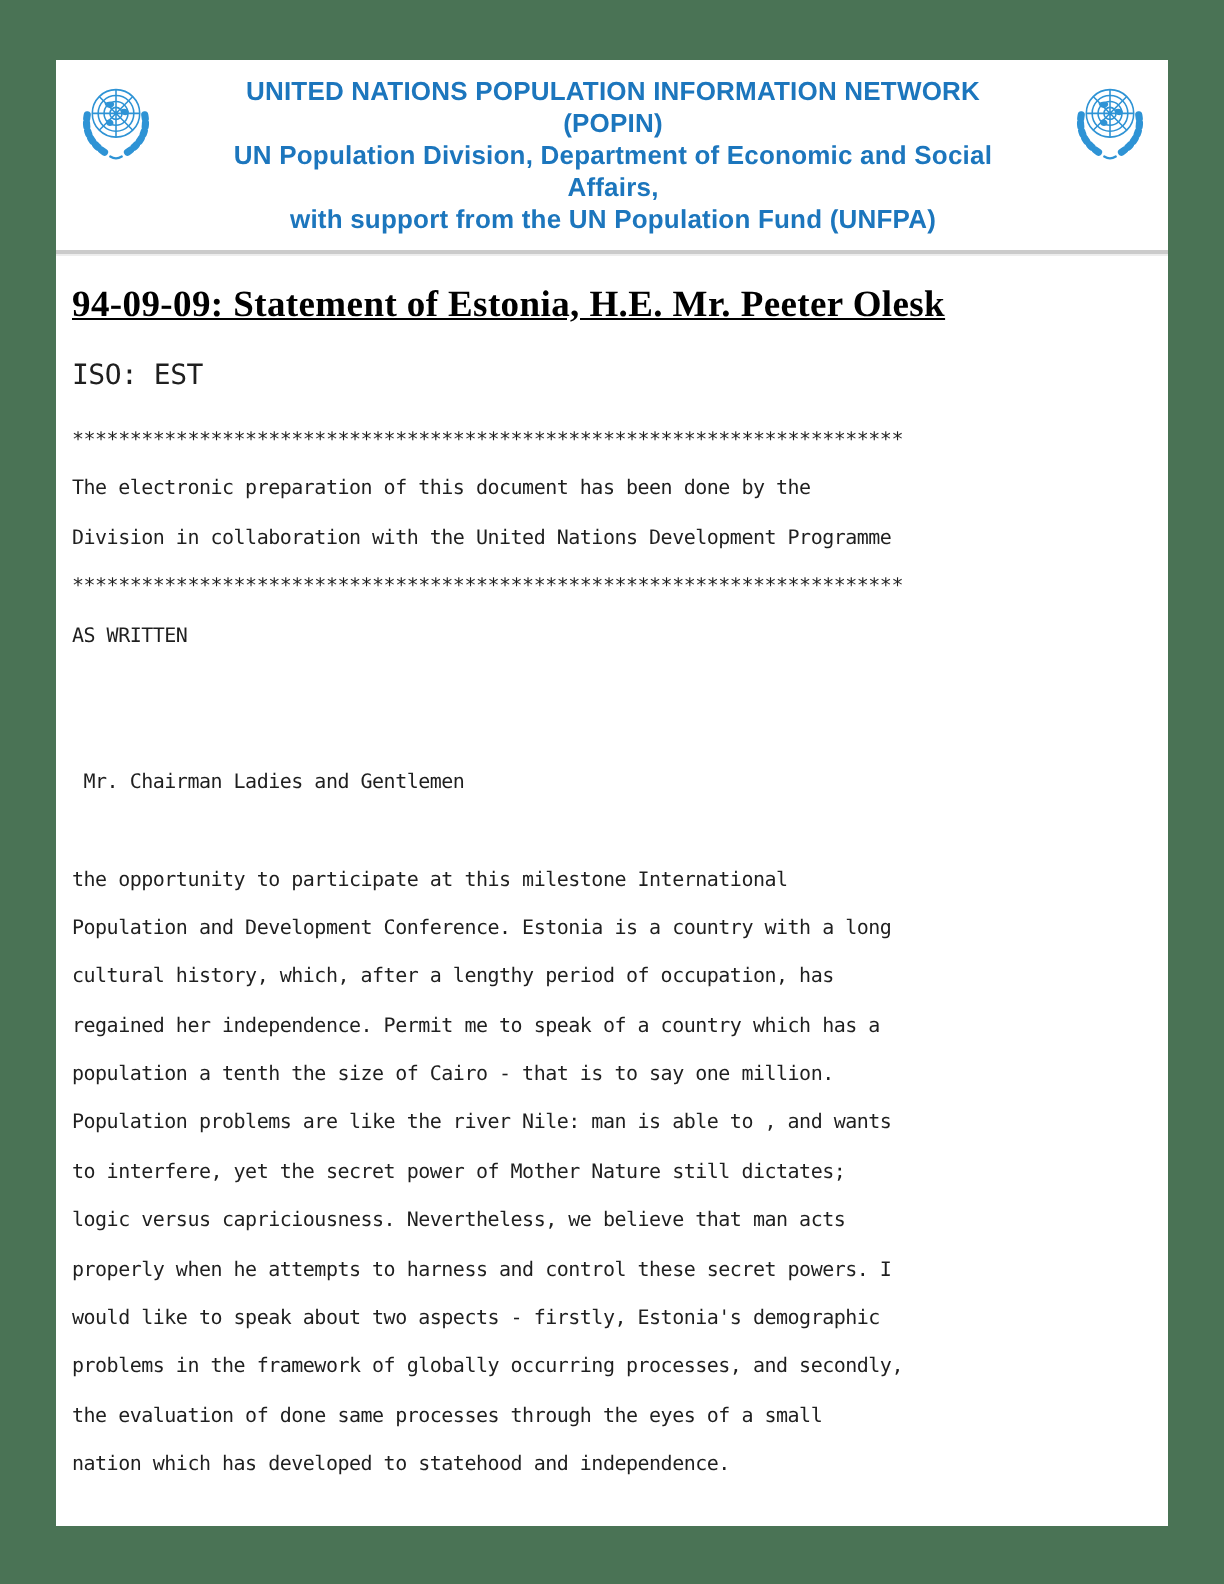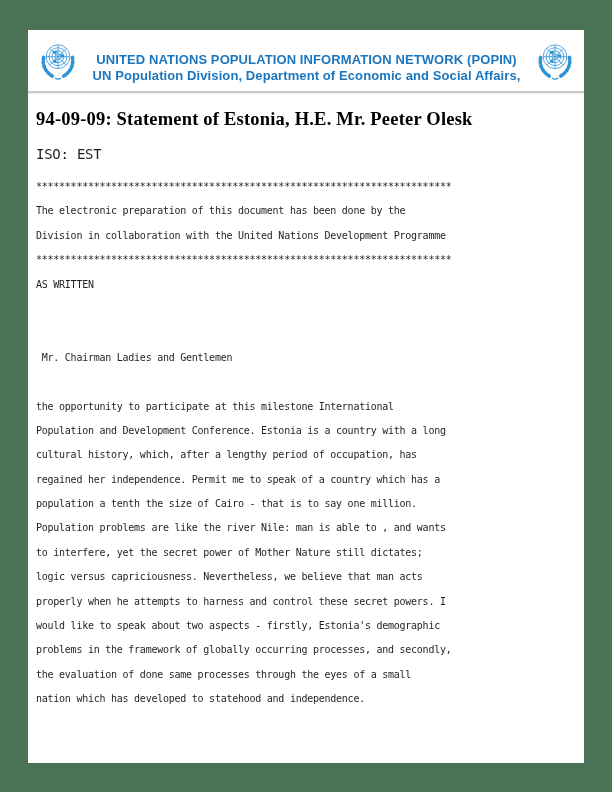--- a/index.html
+++ b/index.html
@@ -10,36 +10,37 @@
     font-family:"Liberation Sans", sans-serif;
     overflow:hidden;
   }
   .page {
     position:absolute; left:28px; top:30px;
     width:556px; height:733px;
     background:#ffffff;
     box-sizing:border-box;
     overflow:hidden;
   }
-  .header { display:flex; align-items:flex-end; padding:8px 6px 0 7px; }
+  .header { display:flex; align-items:flex-start; padding:8px 6px 0 7px;gap:24px; }
   .logo { width:46px; height:46px; flex:none; }
   .header-text {
     flex:1; text-align:center;
     color:#1c76bd; font-weight:bold;
     font-size:13px; line-height:16px;
     padding:0 4px;
     letter-spacing:0.1px;
   }
   .rule { margin-top:7px; height:2px; background:#cbcbcb; border-bottom:1px solid #ededed; }
   .doc-title {
     margin:14px 8px 0;
     font-family:"Liberation Serif", serif;
     font-weight:bold; font-size:18.5px; line-height:22px;
     color:#000; letter-spacing:0.2px;
     white-space:nowrap;
+    text-decoration:underline;
   }
   .iso {
     margin:18px 8px 0;
     font-family:"DejaVu Sans Mono", monospace;
     font-size:14px; line-height:13px; color:#1f1f1f;
     letter-spacing:-0.25px;
   }
   .content {
     margin:14px 8px 0;
     font-family:"DejaVu Sans Mono", monospace;
@@ -71,20 +72,21 @@
         <g fill="none" stroke="#2e93d5" stroke-linecap="round">
           <path d="M12 27 q-3 16 12 26" stroke-width="5" stroke-dasharray="2.6 3"></path>
           <path d="M52 27 q3 16 -12 26" stroke-width="5" stroke-dasharray="2.6 3"></path>
           <path d="M28 56 q4 2.5 8 0" stroke-width="1.6"></path>
         </g>
       </svg>
     </div>
     <div class="header-text">
       <div>UNITED NATIONS POPULATION INFORMATION NETWORK (POPIN)</div>
       <div>UN Population Division, Department of Economic and Social Affairs,</div>
+      <div>with support from the UN Population Fund (UNFPA)</div>
     </div>
     <div class="logo">
       <svg viewBox="0 0 64 64" width="46" height="46">
         <g fill="none" stroke="#2e93d5" stroke-width="1.1">
           <circle cx="32" cy="26" r="16.5"></circle>
           <circle cx="32" cy="26" r="12.4"></circle>
           <circle cx="32" cy="26" r="8.3"></circle>
           <circle cx="32" cy="26" r="4.2"></circle>
           <path d="M32 9.5 V42.5 M15.5 26 H48.5 M20.3 14.3 L43.7 37.7 M43.7 14.3 L20.3 37.7"></path>
         </g>

